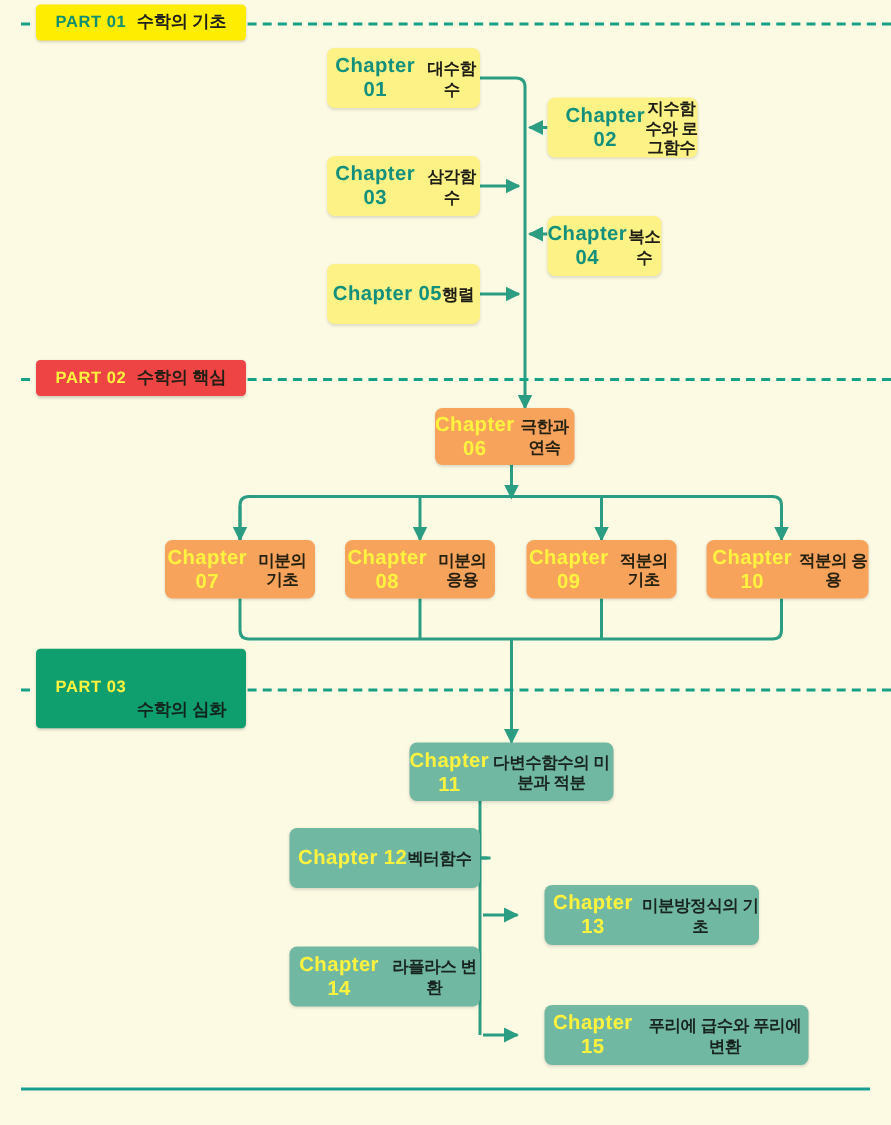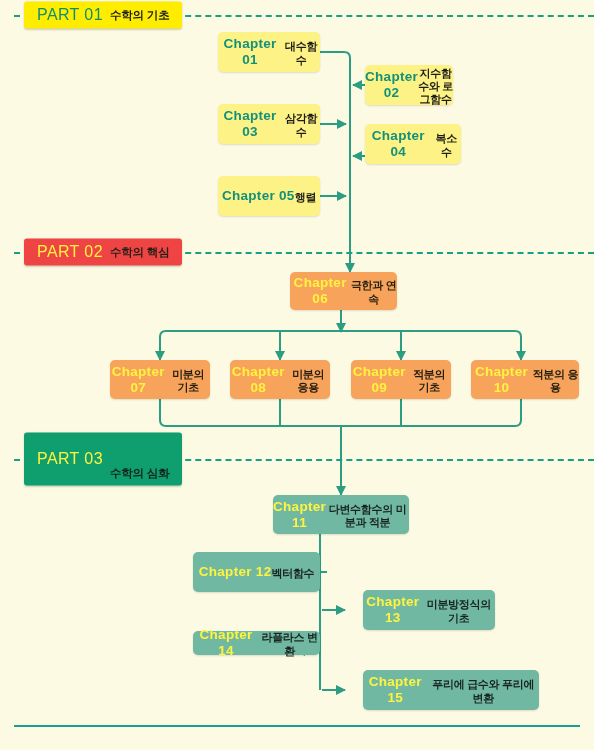--- a/index.html
+++ b/index.html
@@ -49,22 +49,22 @@
     position: absolute;
     display: flex;
     align-items: center;
     gap: 7px;
     padding: 4px 13px 5px 13px;
     border-radius: 3px;
     white-space: nowrap;
     box-shadow: 0 1px 2px rgba(0,0,0,0.18);
   }
   .part-badge .pnum {
-    font-size: 16px;
-    font-weight: normal;
+    font-size: 11px;
+    font-weight: bold;
     letter-spacing: 0.4px;
   }
   .part-badge .ptitle {
     font-size: 11.5px;
     font-weight: bold;
     letter-spacing: -0.2px;
   }
   .badge-yellow { background: #ffed00; }
   .badge-yellow .pnum  { color: #0f8f6f; }
   .badge-yellow .ptitle{ color: #20201c; }
@@ -187,41 +187,41 @@
   <div class="part-badge badge-green" style="left:24px; top:459px; transform:translateY(-50%);">
     <span class="pnum">PART 03</span>
     <span class="ptitle">수학의 심화</span>
   </div>
 
   <div class="chap t-yellow" style="left:218px; top:32px; width:102px; height:40px;">
     <div class="ctitle">Chapter 01</div>
     <div class="csub">대수함수</div>
   </div>
 
-  <div class="chap t-yellow" style="left:365px; top:65px; width:88px; height:40px;">
+  <div class="chap t-yellow" style="left:365px; top:65px; width:100px; height:40px;padding-left:12px;">
     <div class="ctitle">Chapter 02</div>
     <div class="csub">지수함수와 로그함수</div>
   </div>
 
   <div class="chap t-yellow" style="left:218px; top:104px; width:102px; height:40px;">
     <div class="ctitle">Chapter 03</div>
     <div class="csub">삼각함수</div>
   </div>
 
-  <div class="chap t-yellow" style="left:365px; top:124px; width:96px; height:40px;align-items:center;">
+  <div class="chap t-yellow" style="left:365px; top:144px; width:76px; height:40px;align-items:center;">
     <div class="ctitle">Chapter 04</div>
     <div class="csub">복소수</div>
   </div>
 
   <div class="chap t-yellow" style="left:218px; top:176px; width:102px; height:40px;">
     <div class="ctitle">Chapter 05</div>
     <div class="csub">행렬</div>
   </div>
 
-  <div class="chap t-orange" style="left:290px; top:272px; width:107px; height:38px;">
+  <div class="chap t-orange" style="left:290px; top:272px; width:93px; height:38px;">
     <div class="ctitle">Chapter 06</div>
     <div class="csub">극한과 연속</div>
   </div>
 
   <div class="chap t-orange" style="left:110px; top:360px; width:100px; height:39px;">
     <div class="ctitle">Chapter 07</div>
     <div class="csub">미분의 기초</div>
   </div>
 
   <div class="chap t-orange" style="left:230px; top:360px; width:100px; height:39px;">
@@ -242,26 +242,26 @@
   <div class="chap t-teal" style="left:273px; top:495px; width:136px; height:39px;">
     <div class="ctitle">Chapter 11</div>
     <div class="csub">다변수함수의 미분과 적분</div>
   </div>
 
   <div class="chap t-teal" style="left:193px; top:552px; width:127px; height:40px;">
     <div class="ctitle">Chapter 12</div>
     <div class="csub">벡터함수</div>
   </div>
 
-  <div class="chap t-teal" style="left:363px; top:590px; width:132px; height:40px;">
+  <div class="chap t-teal" style="left:363px; top:590px; width:143px; height:40px;">
     <div class="ctitle">Chapter 13</div>
     <div class="csub">미분방정식의 기초</div>
   </div>
 
-  <div class="chap t-teal" style="left:193px; top:631px; width:127px; height:24px;">
+  <div class="chap t-teal" style="left:193px; top:631px; width:127px; height:40px;">
     <div class="ctitle">Chapter 14</div>
     <div class="csub">라플라스 변환</div>
   </div>
 
   <div class="chap t-teal" style="left:363px; top:670px; width:176px; height:40px;">
     <div class="ctitle">Chapter 15</div>
     <div class="csub">푸리에 급수와 푸리에 변환</div>
   </div>
 
 </div>

